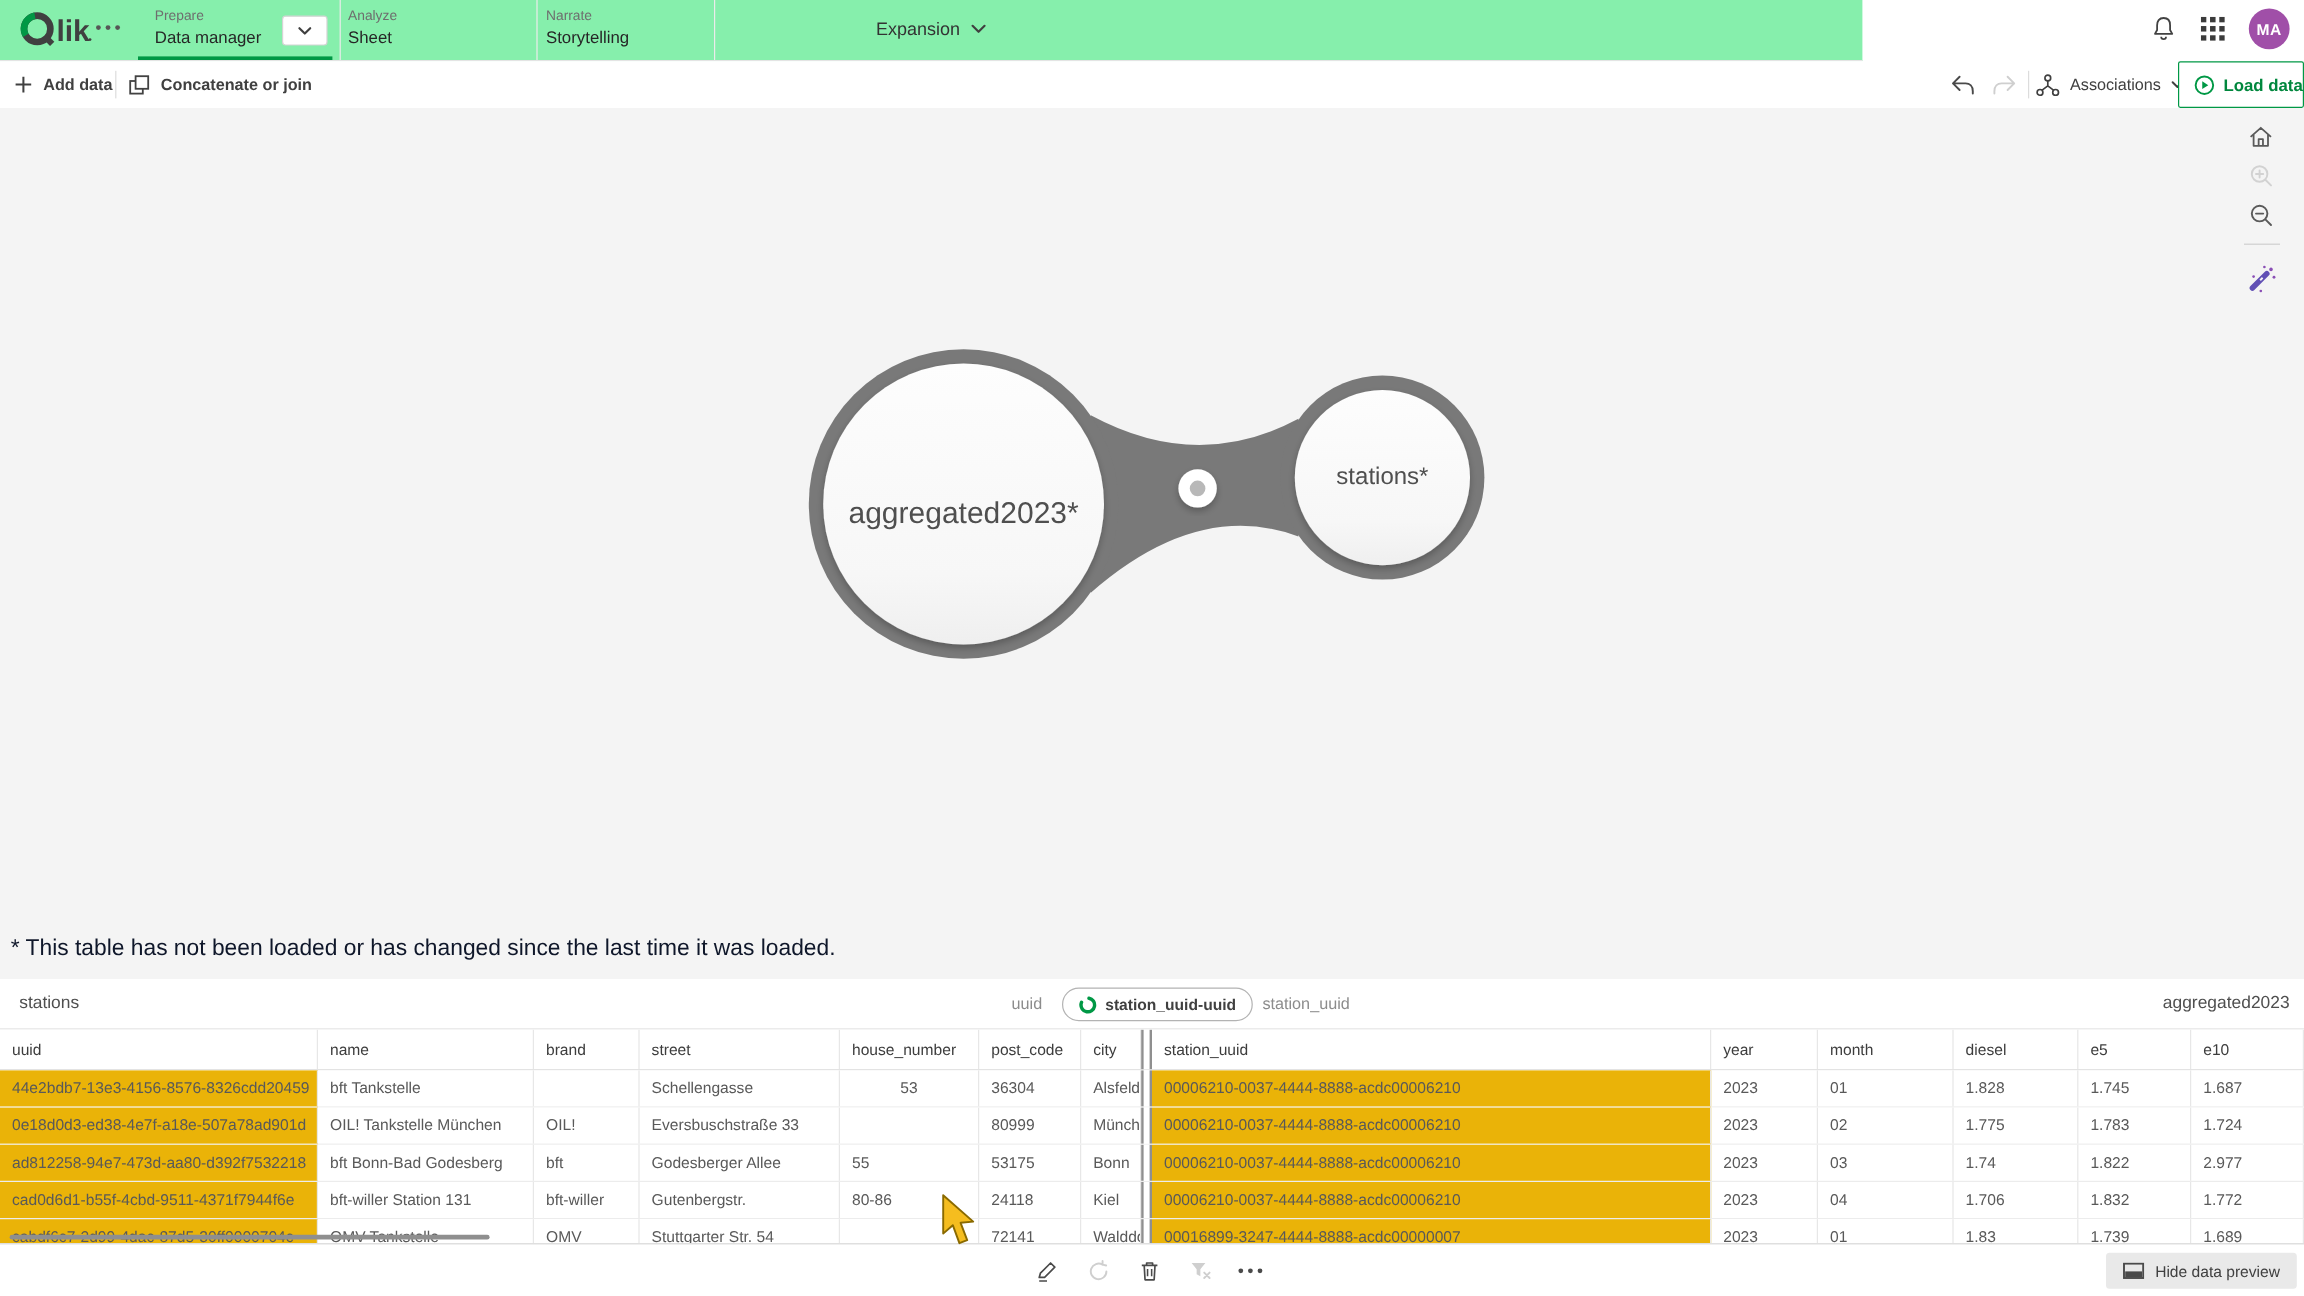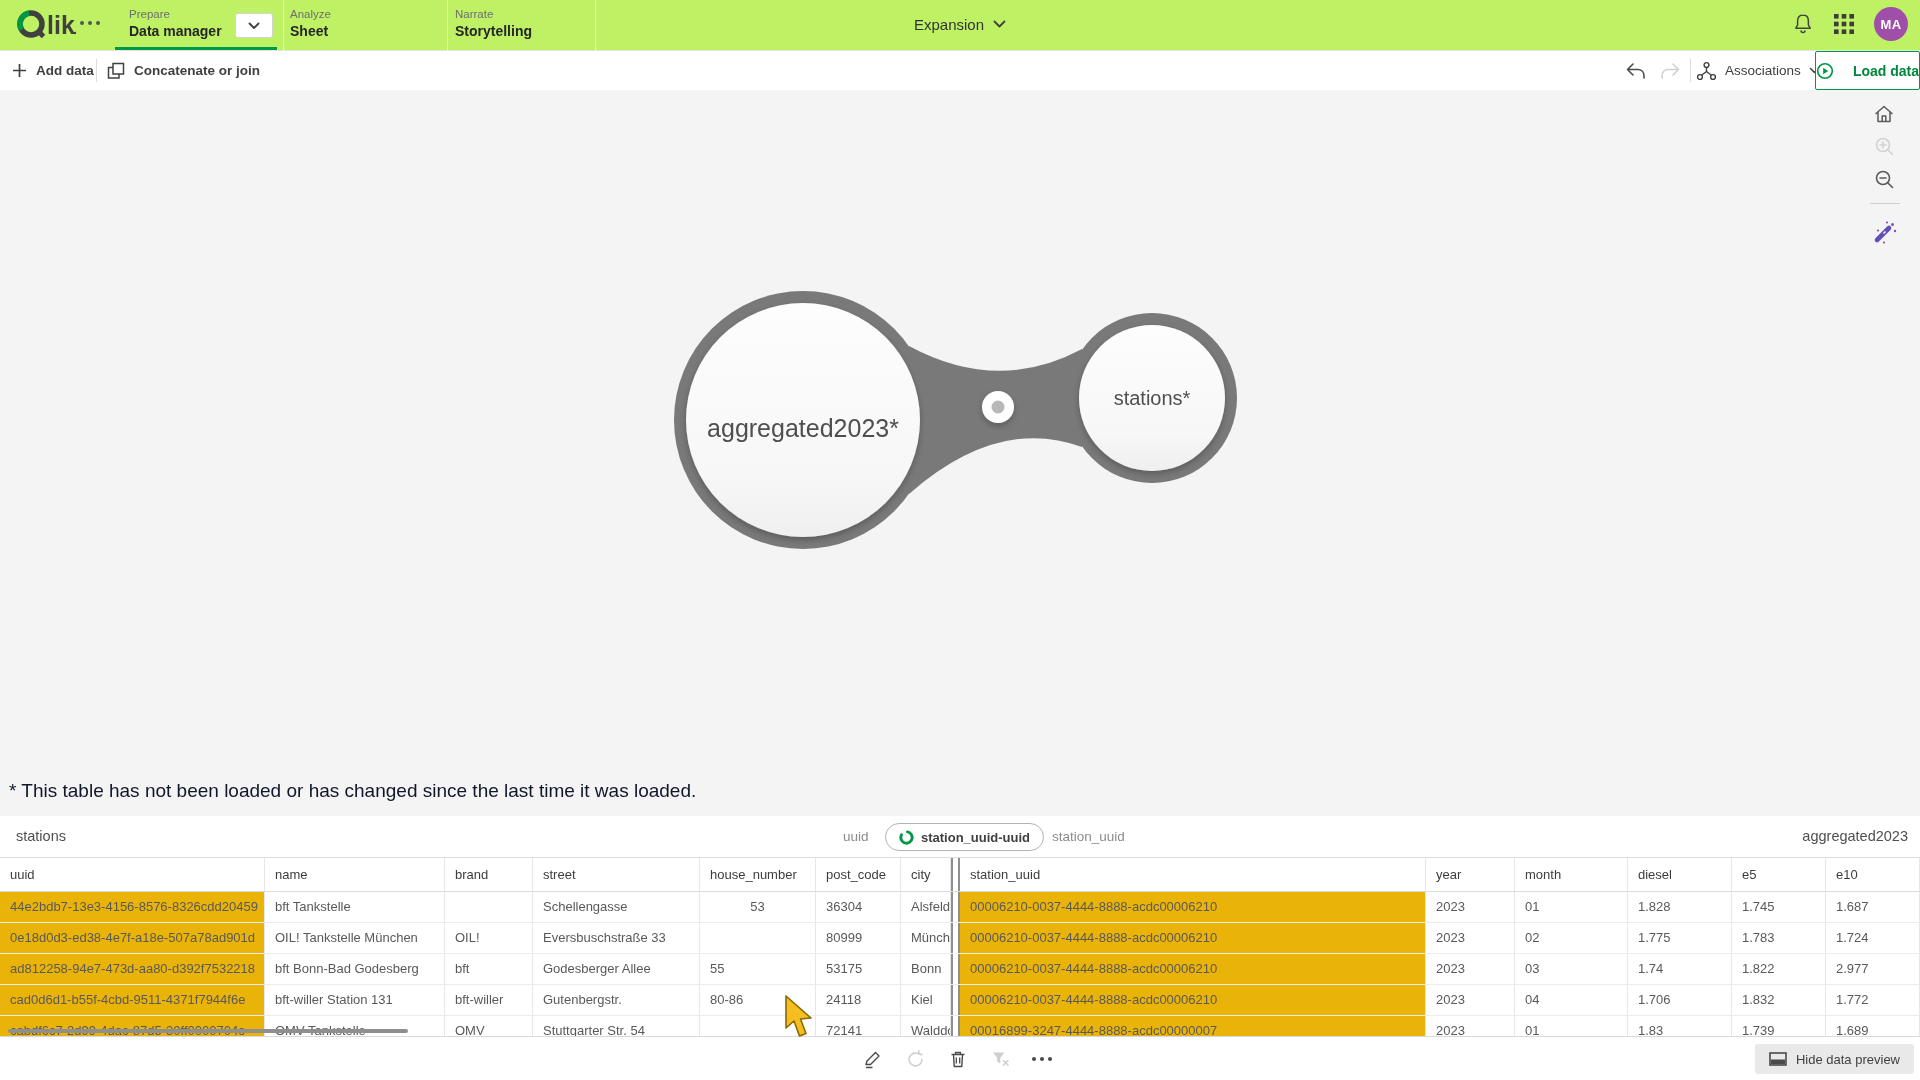--- a/index.html
+++ b/index.html
@@ -1,44 +1,44 @@
 <!DOCTYPE html>
 <html><head>
 <meta charset="utf-8">
 <style>
   html,body{margin:0;padding:0;}
   body{width:1920px;height:1080px;position:relative;overflow:hidden;background:#fff;
        font-family:"Liberation Sans", sans-serif;color:#404040;}
   button{font-family:inherit;border:none;background:none;padding:0;cursor:pointer;}
 
   
-  .topnav{position:absolute;left:0;top:0;width:1920px;height:50px;background:#bef264;border-bottom:1px solid #e4e4e4;}
+  .topnav{position:absolute;left:0;top:0;width:1552px;height:50px;background:#86efac;border-bottom:1px solid #e4e4e4;}
   .qlik-logo{position:absolute;left:16px;top:8px;}
   .nav-dots{position:absolute;left:80px;top:21px;display:flex;gap:4px;}
   .nav-dots .d{width:4px;height:4px;border-radius:50%;background:#565656;}
   .tabblock{position:absolute;top:8px;}
   .tab-sec{font-size:11.5px;color:#6e6e6e;}
-  .tab-main{font-size:14px;font-weight:bold;color:#262626;margin-top:3px;white-space:nowrap;}
+  .tab-main{font-size:14px;font-weight:normal;color:#262626;margin-top:3px;white-space:nowrap;}
   .tab-dd{position:absolute;left:235px;top:13px;width:38px;height:25px;border:1px solid #d4d4d4;border-radius:3px;background:#fff;display:flex;align-items:center;justify-content:center;}
   .tab-underline{position:absolute;left:115px;top:47px;width:162px;height:3px;background:#009845;}
   .vsep{position:absolute;top:0;width:1px;height:50px;background:#ebebeb;}
   .app-title{position:absolute;left:50%;transform:translateX(-50%);top:16px;display:flex;align-items:center;gap:9px;font-size:15px;color:#333;}
   .icon-btn{display:flex;align-items:center;justify-content:center;}
   .bell-btn{position:absolute;left:1789px;top:10px;width:28px;height:28px;}
   .grid-btn{position:absolute;left:1832px;top:12px;width:24px;height:24px;}
   .avatar{position:absolute;left:1874px;top:7px;width:34px;height:34px;border-radius:50%;background:#a04fa8;color:#fff;
           font-size:13px;font-weight:bold;display:flex;align-items:center;justify-content:center;letter-spacing:.5px;}
 
   
   .toolbar{position:absolute;left:0;top:51px;width:1920px;height:39px;background:#fff;border-bottom:1px solid #e2e2e2;}
   .tbtn{position:absolute;top:0;height:39px;display:flex;align-items:center;gap:9px;font-size:13.5px;font-weight:bold;color:#404040;}
   .tdiv{position:absolute;top:8px;width:1px;height:23px;background:#dcdcdc;}
   .assoc-dd{position:absolute;left:1696px;top:0;height:39px;display:flex;align-items:center;gap:8px;font-size:13.5px;color:#404040;}
   .load-btn{position:absolute;right:0;top:0;width:105px;height:39px;box-sizing:border-box;border:1px solid #009845;border-radius:2px;
-            background:#fff;color:#00873d;font-size:14px;font-weight:bold;display:flex;align-items:center;justify-content:space-between;gap:7px;}
+            background:#fff;color:#00873d;font-size:14px;font-weight:bold;display:flex;align-items:center;justify-content:flex-end;gap:7px;}
 
   
   .canvas{position:absolute;left:0;top:90px;width:1920px;height:726px;background:#f4f4f4;}
   .side-icon{position:absolute;left:1868px;width:32px;height:30px;display:flex;align-items:center;justify-content:center;}
   .side-sep{position:absolute;left:1870px;top:113px;width:30px;height:1px;background:#cfcfcf;}
   .bubble-label{position:absolute;transform:translate(-50%,-50%);color:#4f4f4f;white-space:nowrap;}
   .note{position:absolute;left:9px;top:690px;font-size:19px;color:#0f172a;}
 
   
   .assoc-bar{position:absolute;left:0;top:816px;width:1920px;height:42px;background:#fff;border-bottom:1px solid #dedede;box-sizing:border-box;}

